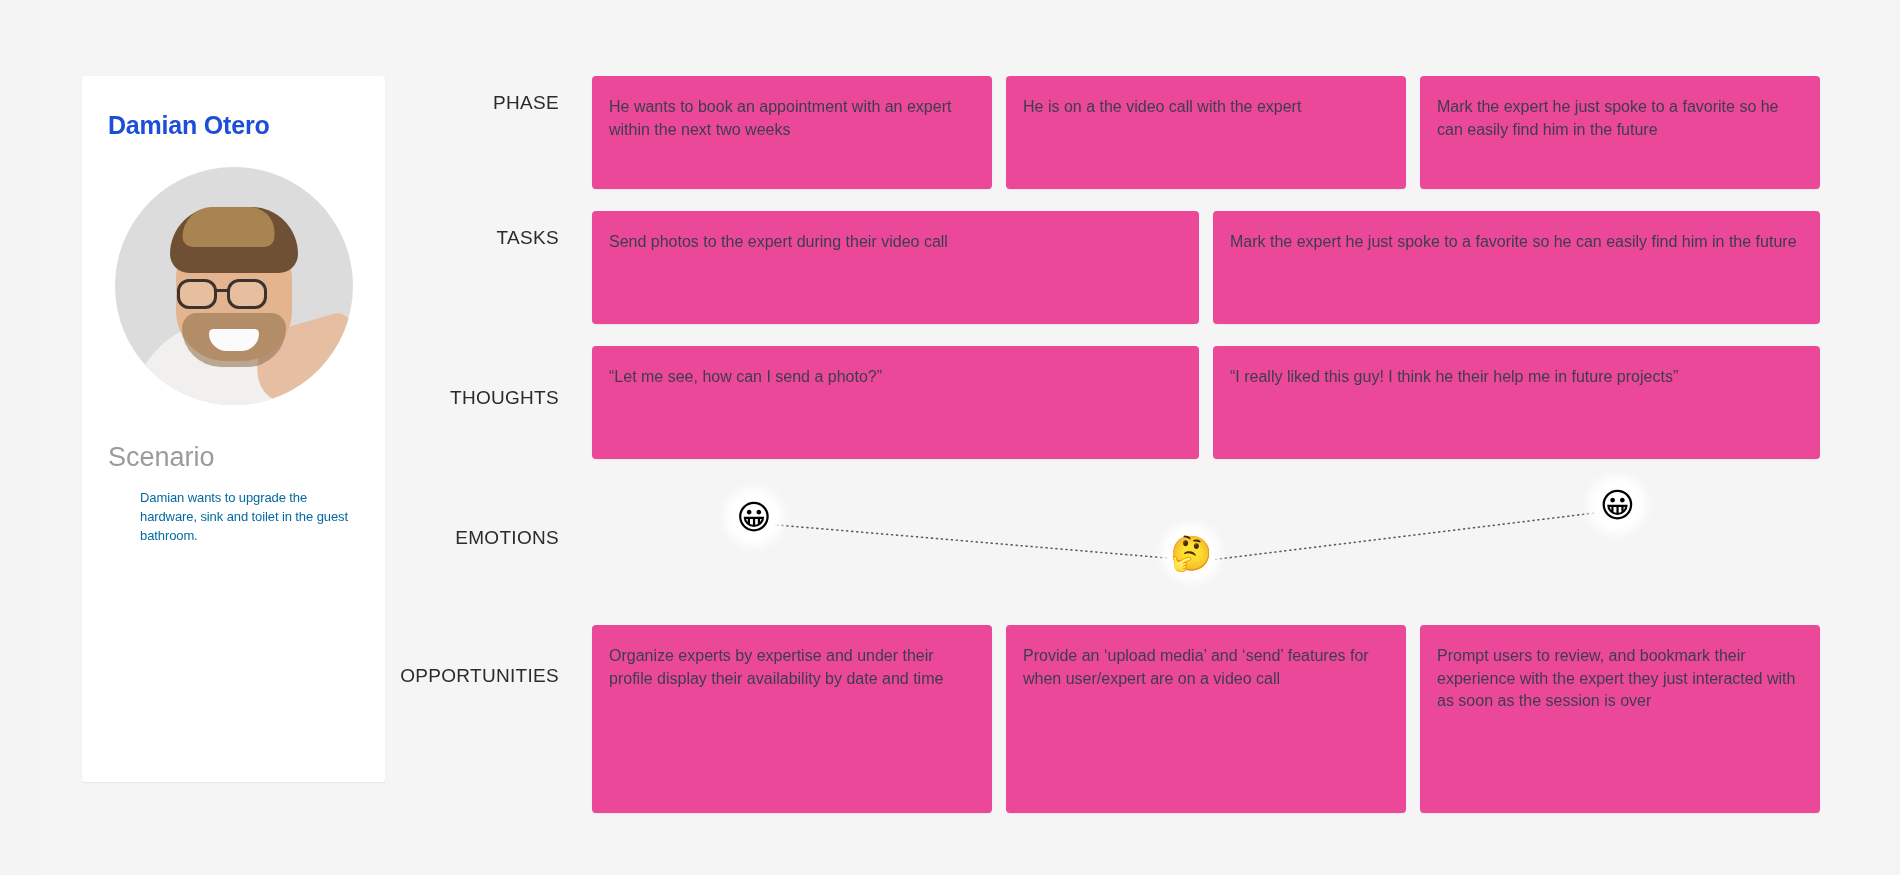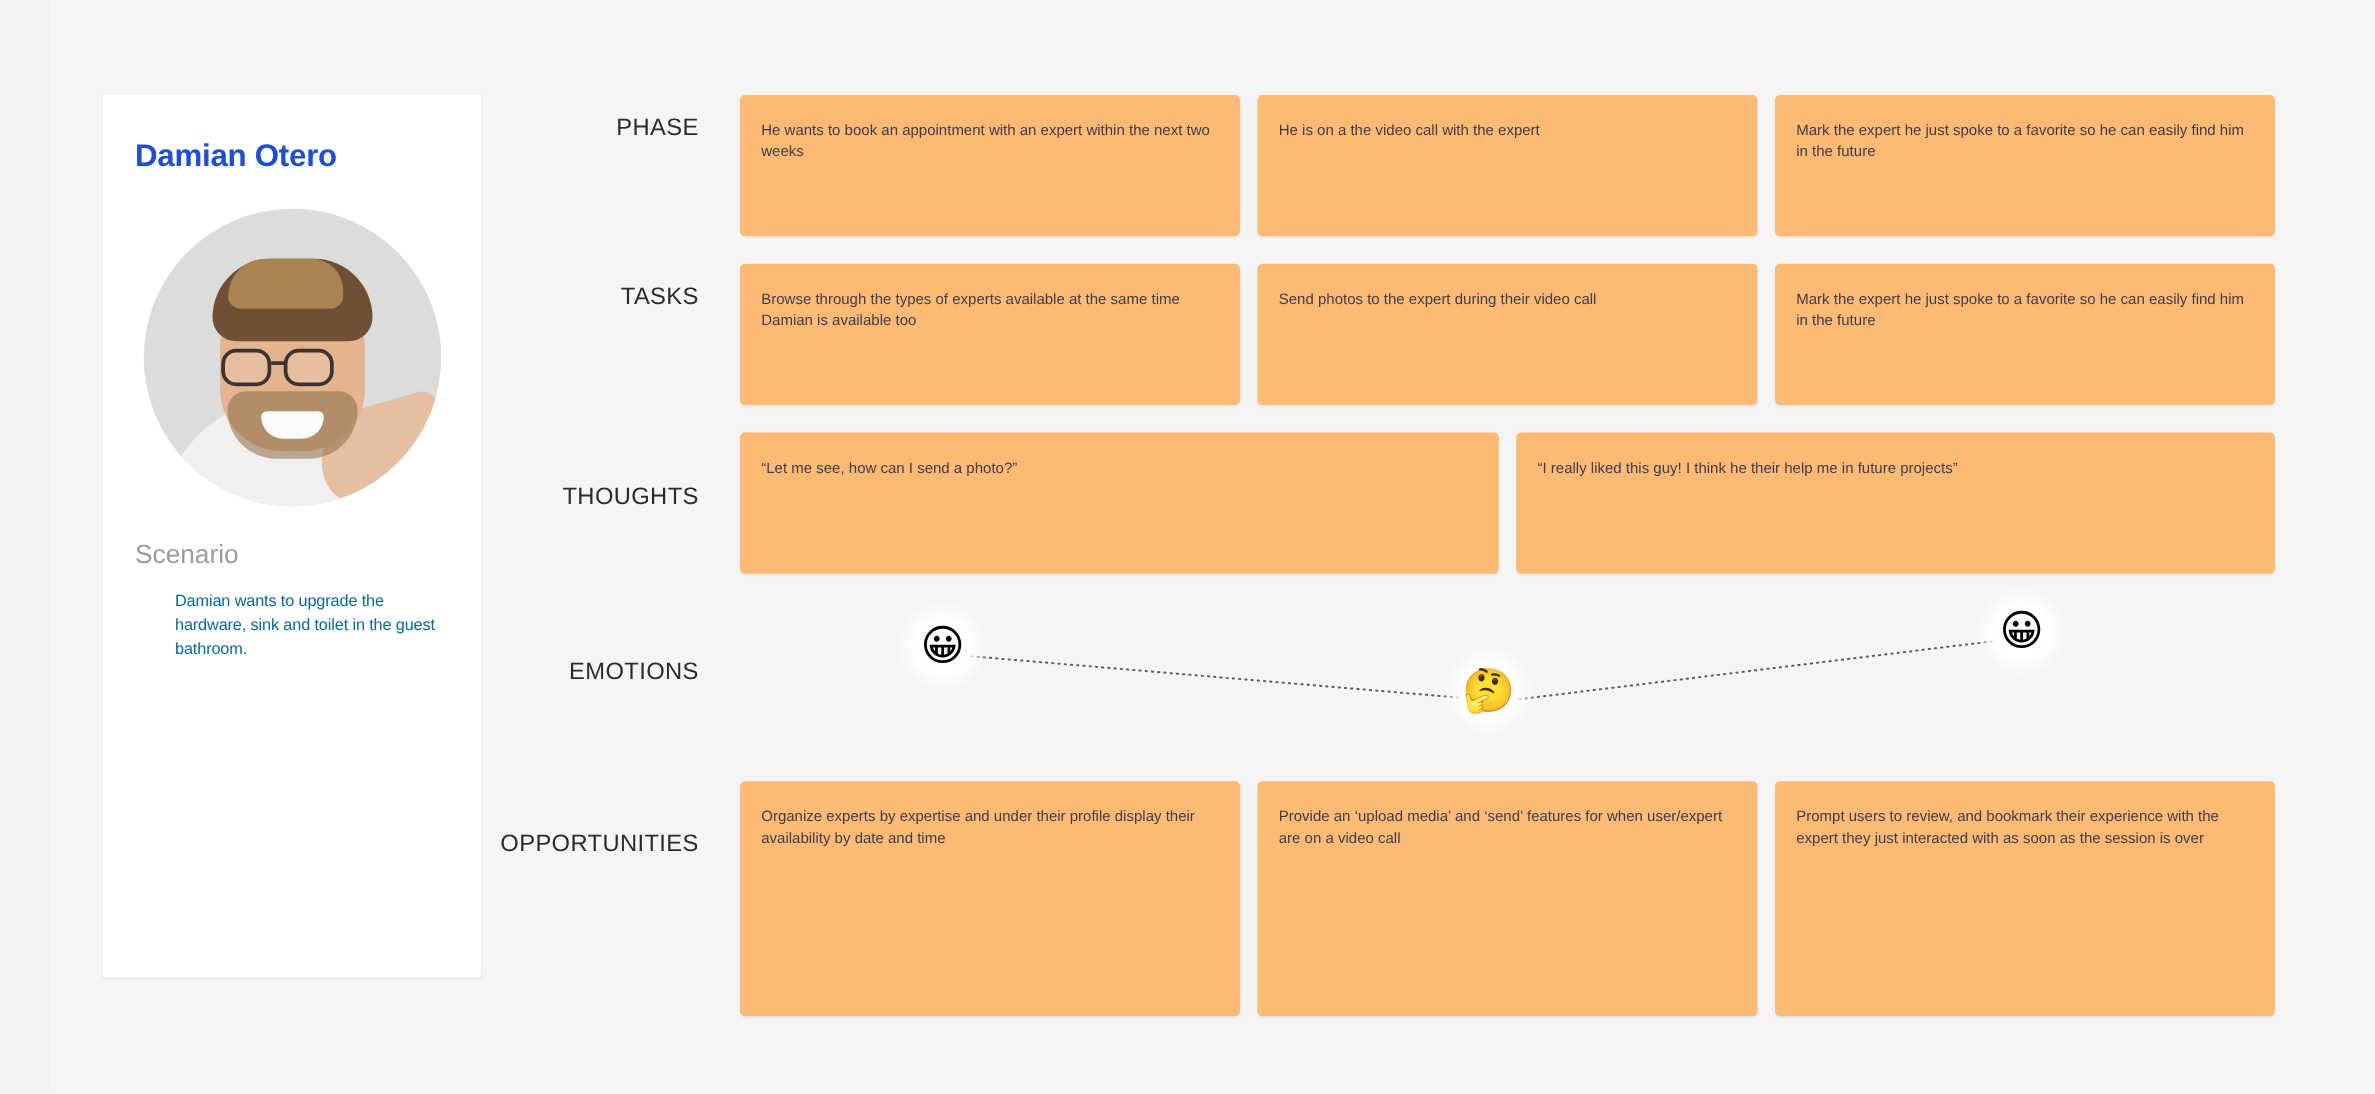--- a/index.html
+++ b/index.html
@@ -170,23 +170,23 @@
     left: 50%;
     top: 162px;
     transform: translateX(-50%);
     width: 50px;
     height: 22px;
     background: #fbfbfb;
     border-radius: 6px 6px 24px 24px;
   }
 
   .scenario-label {
-    margin-top: 26px;
+    margin-top: 36px;
     color: #9b9b9b;
-    font-size: 21px;
+    font-size: 27px;
     line-height: 1.2;
   }
 
   .scenario-text {
     margin-top: 16px;
     color: #0369a1;
     font-size: 13px;
     line-height: 1.46;
     letter-spacing: -0.1px;
     margin-left: 32px;
@@ -218,25 +218,25 @@
   }
 
   .cards {
     display: flex;
     flex: 1;
     gap: 14px;
   }
 
   .card {
     flex: 1 1 0;
-    background: #fdba74;
+    background: #ec4899;
     border-radius: 4px;
     box-shadow: 0 1px 2px rgba(0,0,0,0.06);
     padding: 20px 17px;
-    font-size: 12px;
+    font-size: 16px;
     line-height: 1.42;
     color: #3d3d4e;
   }
 
   .row-phase .card      { min-height: 113px; }
   .row-tasks .card      { min-height: 113px; }
   .row-thoughts .card   { min-height: 113px; }
   .row-opportunities .card { min-height: 188px; }
 
   .row-phase .row-label      { padding-top: 16px; }
@@ -314,21 +314,20 @@
       <div class="cards">
         <div class="card">He wants to book an appointment with an expert within the next two weeks</div>
         <div class="card">He is on a the video call with the expert</div>
         <div class="card">Mark the expert he just spoke to a favorite so he can easily find him in the future</div>
       </div>
     </div>
 
     <div class="row row-tasks">
       <div class="row-label">TASKS</div>
       <div class="cards">
-        <div class="card">Browse through the types of experts available at the same time Damian is available too</div>
         <div class="card">Send photos to the expert during their video call</div>
         <div class="card">Mark the expert he just spoke to a favorite so he can easily find him in the future</div>
       </div>
     </div>
 
     <div class="row row-thoughts">
       <div class="row-label">THOUGHTS</div>
       <div class="cards">
         <div class="card">“Let me see, how can I send a photo?”</div>
         <div class="card">“I really liked this guy! I think he their help me in future projects”</div>

